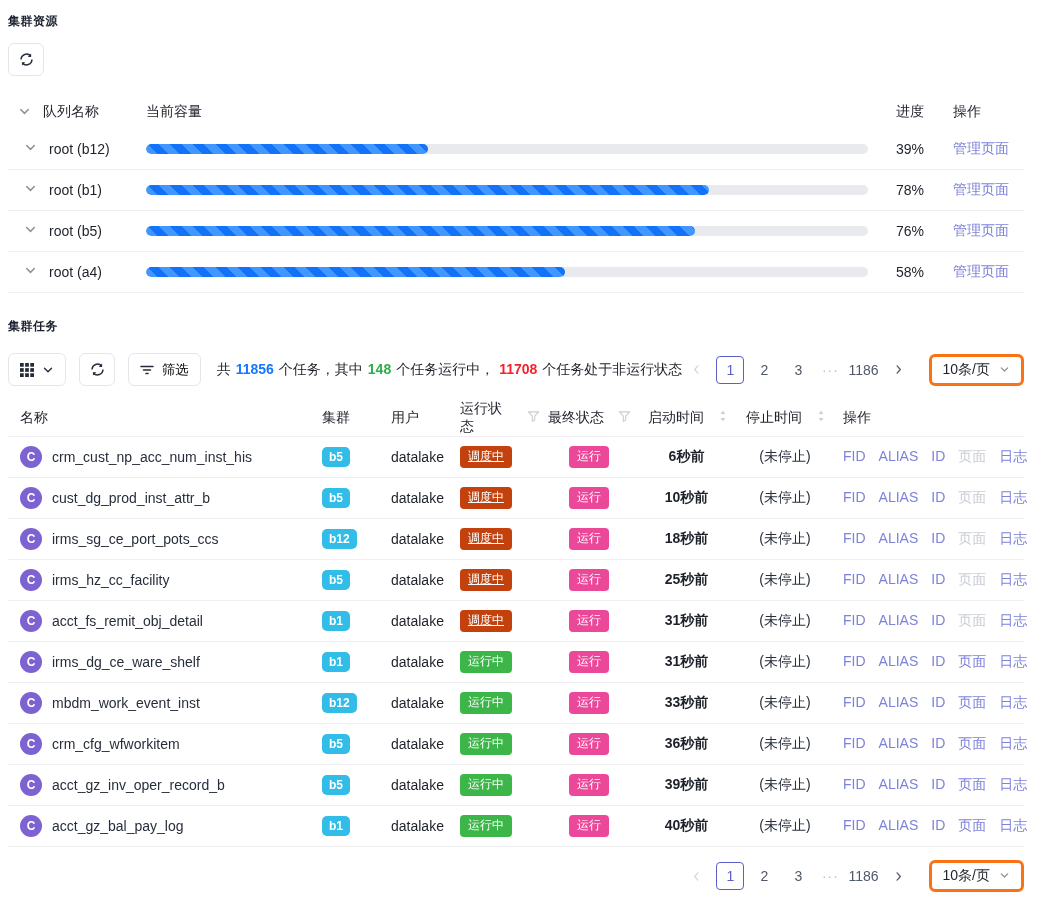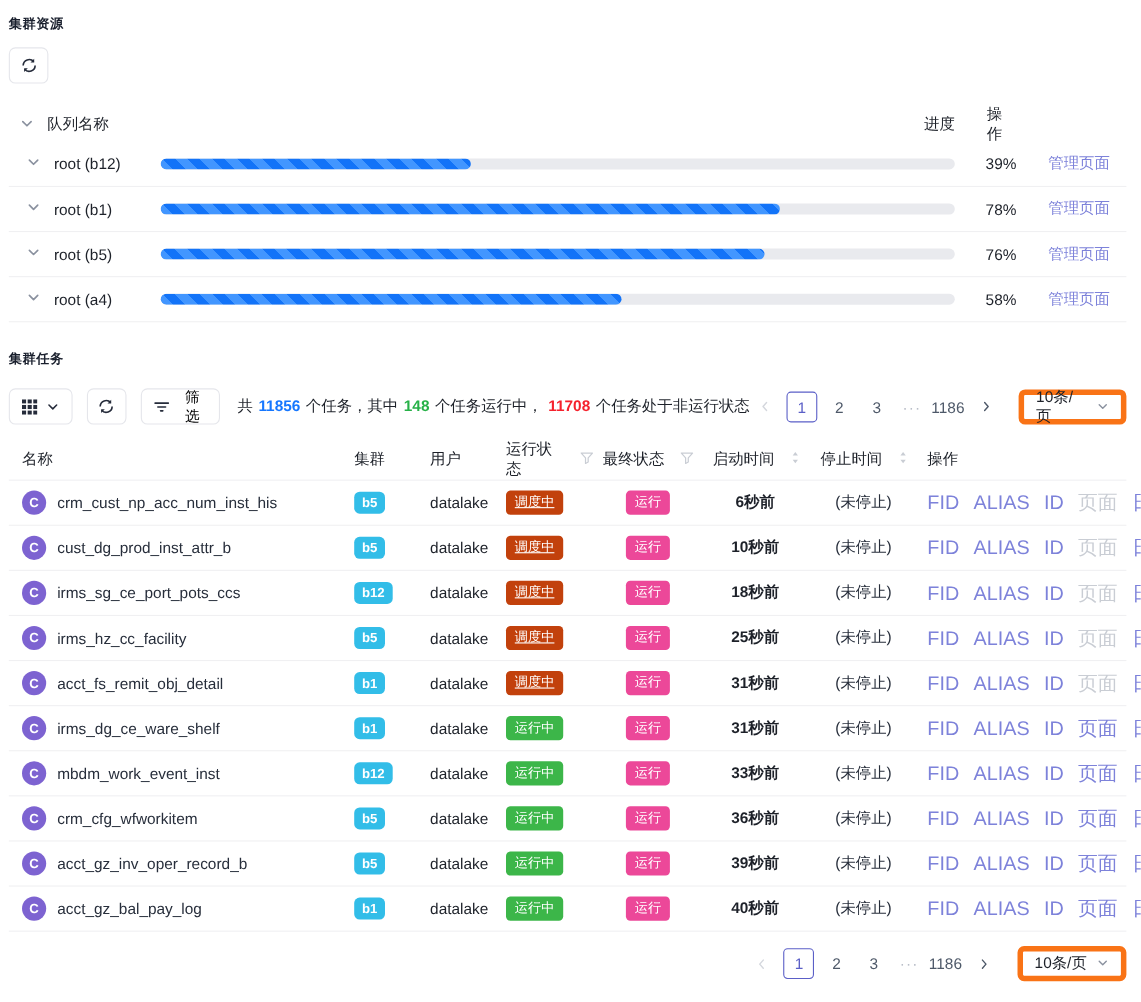--- a/index.html
+++ b/index.html
@@ -53,21 +53,21 @@
   .sum-nonrunning { color:#f5222d; }
 
   
   .pagination { display:flex; align-items:center; margin-left:auto; gap: 6px; color:#4e5969; }
   .pg-arrow { width: 28px; height: 28px; display:flex; align-items:center; justify-content:center; cursor:pointer; }
   .pg-arrow.is-off svg path { stroke:#d4d7dd; }
   .pg-item { min-width: 28px; height: 28px; display:flex; align-items:center; justify-content:center; cursor:pointer; border-radius:4px; }
   .pg-item.active { border:1px solid #5b5fc7; color:#5b5fc7; }
   .pg-ellipsis { color:#b9bec8; letter-spacing:1px; cursor:pointer; min-width:24px; text-align:center; }
   .pg-size {
-    margin-left: 10px; height: 32px; padding: 0 11px; border:5px solid #f97316; border-radius:6px;
+    margin-left: 10px; height: 32px; padding: 0 11px; border:3px solid #f97316; border-radius:6px;
     display:flex; align-items:center; gap: 9px; cursor:pointer; color:#1d2129;
   }
 
   
   .tasks-table { margin-top: 13px; }
   .task-grid {
     display: grid;
     grid-template-columns: 302px 73px 68px 89px 98px 97px 100px 189px;
     align-items: center;
   }
@@ -100,21 +100,21 @@
   .cell-run { padding-left: 9px; }
   .cell-final { text-align: center; }
   .tag {
     display:inline-block; color:#fff; font-size:12px; padding: 4px 8px; border-radius:4px; line-height:1.15;
   }
   .tag.is-scheduling { background:#c2410c;text-decoration:underline; }
   .tag.is-running { background:#3cb649; }
   .tag-final { background:#ec4899; }
   .cell-start { text-align:center; font-weight:700; color:#1d2129; }
   .cell-stop { text-align:center; color:#272e3b; }
-  .cell-actions { padding-left: 8px; display:flex; align-items:center; gap: 13px; font-size:18px; white-space:nowrap; }
+  .cell-actions { padding-left: 8px; display:flex; gap: 13px; font-size:14px; white-space:nowrap; }
 
   .bottom-pagination { display:flex; justify-content:flex-end; margin-top: 13px; padding-right: 0; }
 </style>
 </head>
 <body>
 
 <div class="page">
 
   <div class="section-title">集群资源</div>
 
@@ -134,20 +134,21 @@
   <div class="res-table">
     <div class="res-grid res-header">
       <div class="cell-queue">
         <span>
           <svg width="13" height="13" viewBox="0 0 12 12" fill="none">
               <path d="M2.5 4.2 6 7.7l3.5-3.5" stroke="#8a919f" stroke-width="1.4" stroke-linecap="round" stroke-linejoin="round"></path>
             </svg>
         </span>
         <span>队列名称</span>
       </div>
+      <div>当前容量</div>
       <div class="cell-progresslabel">进度</div>
       <div class="cell-action">操作</div>
     </div>
 
     <div>
 
         <div class="res-grid res-row">
           <div class="cell-queue">
             <span>
               <svg width="13" height="13" viewBox="0 0 12 12" fill="none">

